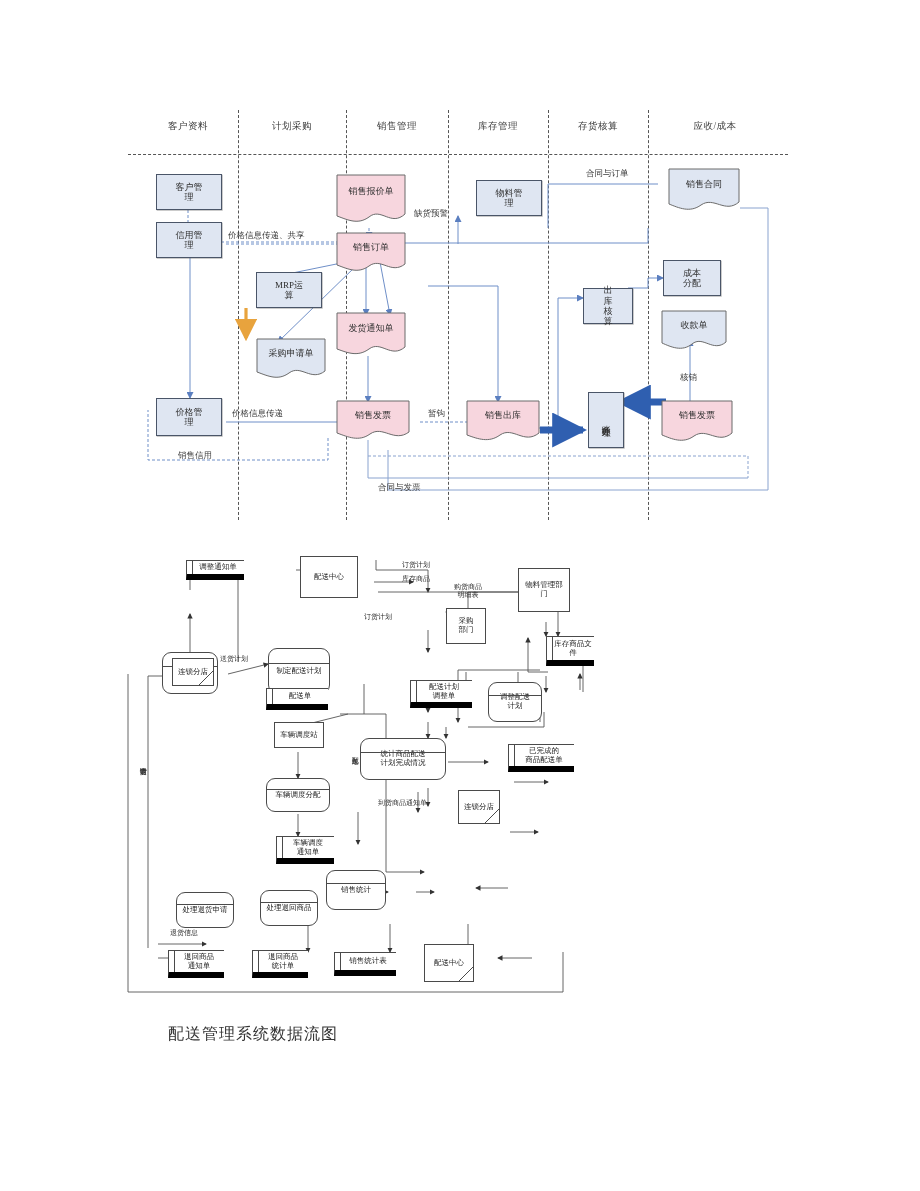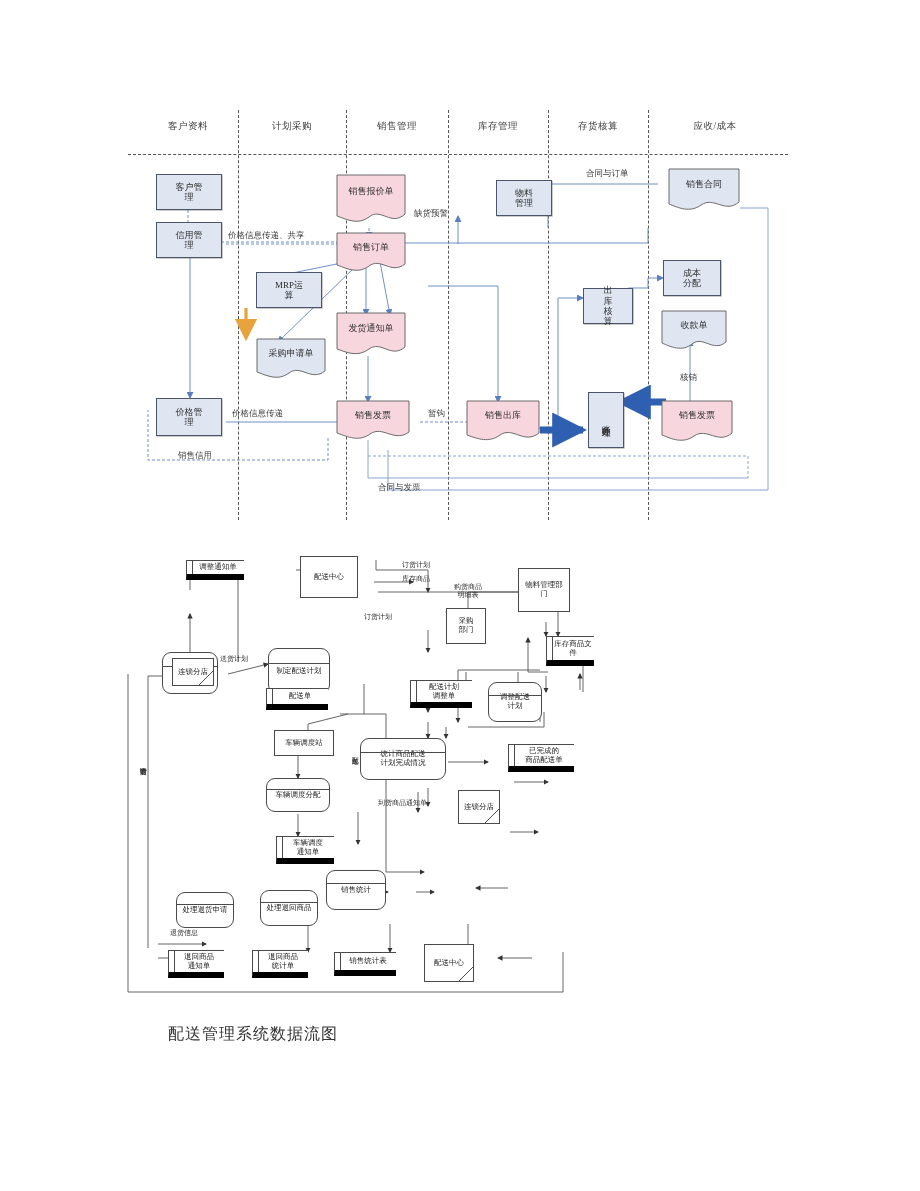--- a/index.html
+++ b/index.html
@@ -189,21 +189,21 @@
       <div class="lbl">发货通知单</div>
     </div>
 
     <div class="doc" style="left:208px;top:290px;width:74px;height:44px">
       <svg class="svgwrap" viewBox="0 0 74 44" preserveAspectRatio="none">
         <path d="M1,1 H73 V32 C58,43 47,25 34,34 C23,42 12,37 1,33 Z" fill="#f7d6de" stroke="#6b6b6b" stroke-width="1"></path>
       </svg>
       <div class="lbl">销售发票</div>
     </div>
 
-    <div class="nodebox strong" style="left:368px;top:70px;width:56px;height:34px">物料管理</div>
+    <div class="nodebox strong" style="left:348px;top:70px;width:66px;height:34px">物料管理</div>
 
     <div class="doc" style="left:338px;top:290px;width:74px;height:46px">
       <svg class="svgwrap" viewBox="0 0 74 46" preserveAspectRatio="none">
         <path d="M1,1 H73 V33 C58,45 47,26 34,35 C23,43 12,39 1,35 Z" fill="#f7d6de" stroke="#6b6b6b" stroke-width="1"></path>
       </svg>
       <div class="lbl">销售出库</div>
     </div>
 
     <div class="nodebox strong" style="left:455px;top:178px;width:50px;height:28px">出库核算</div>
 
@@ -381,21 +381,21 @@
       <span>配送中心</span>
     </div>
     <div class="ext" style="left:390px;top:16px;width:52px;height:44px">
       <span style="white-space:pre-line">物料管理部
 门</span>
     </div>
     <div class="ext" style="left:318px;top:56px;width:40px;height:36px">
       <span style="white-space:pre-line">采购
 部门</span>
     </div>
-    <div class="ext" style="left:146px;top:178px;width:60px;height:26px">
+    <div class="ext" style="left:146px;top:170px;width:50px;height:26px">
       <span>车辆调度站</span>
     </div>
     <div class="ext" style="left:44px;top:106px;width:42px;height:28px">
       <span>连锁分店</span>
       <svg class="corner" viewBox="0 0 16 16">
           <path d="M0,16 L16,0" stroke="#4a4a4a" stroke-width="1" fill="none"></path>
         </svg>
     </div>
     <div class="ext" style="left:330px;top:238px;width:42px;height:34px">
       <span>连锁分店</span>

